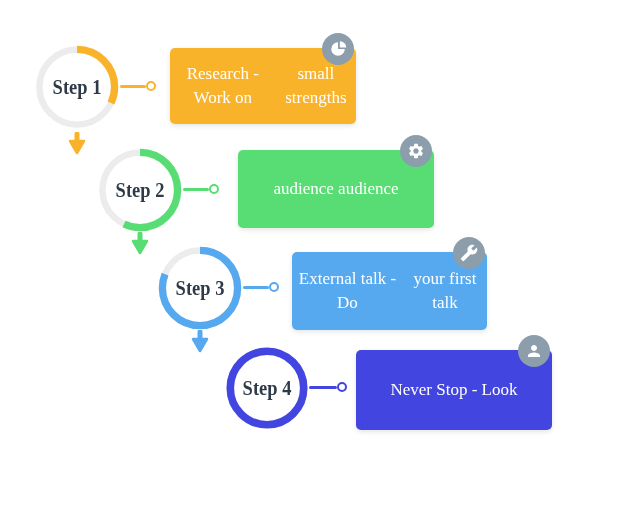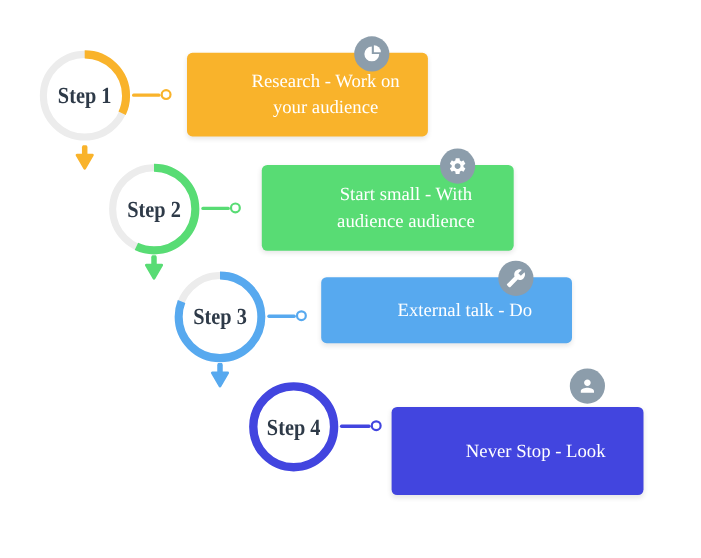--- a/index.html
+++ b/index.html
@@ -19,23 +19,22 @@
   .connector{position:absolute;height:3px;background:currentColor;border-radius:2px;}
   .node{
     position:absolute;width:10px;height:10px;box-sizing:border-box;
     border:2.5px solid currentColor;border-radius:50%;background:#fff;
   }
 
   .arrow{position:absolute;}
 
   .card{
     position:absolute;background:currentColor;border-radius:5px;
-    display:flex;flex-direction:column;align-items:center;justify-content:center;
+    display:flex;flex-direction:row;align-items:center;justify-content:center;
     box-shadow:0 2px 5px rgba(0,0,0,.10);
-    padding-left:33px;
   }
   .card-line{color:#fff;font-size:17px;font-weight:500;line-height:24px;text-align:center;}
 
   .badge{
     position:absolute;width:32px;height:32px;border-radius:50%;
     background:var(--badge,#8c9dab);display:flex;align-items:center;justify-content:center;
     z-index:3;
   }
   .badge svg{display:block;}
 
@@ -51,27 +50,27 @@
   .s2 .connector{left:183px;top:188px;width:26px;}
   .s2 .node{left:209px;top:184px;}
   .s2 .arrow{left:129px;top:232px;}
   .s2 .card{left:238px;top:150px;width:196px;height:78px;}
   .s2 .badge{left:400px;top:135px;}
 
   .s3 .ring{left:156px;top:244px;} .s3 .step-label{left:156px;top:244px;width:88px;height:88px;}
   .s3 .connector{left:243px;top:286px;width:26px;}
   .s3 .node{left:269px;top:282px;}
   .s3 .arrow{left:189px;top:330px;}
-  .s3 .card{left:292px;top:252px;width:195px;height:60px;align-items:center;}
+  .s3 .card{left:292px;top:252px;width:195px;height:78px;align-items:center;}
   .s3 .badge{left:453px;top:237px;}
 
   .s4 .ring{left:224px;top:345px;} .s4 .step-label{left:224px;top:345px;width:86px;height:86px;}
   .s4 .connector{left:309px;top:386px;width:28px;}
   .s4 .node{left:337px;top:382px;}
-  .s4 .card{left:356px;top:370px;width:196px;height:80px;}
+  .s4 .card{left:356px;top:350px;width:196px;height:80px;}
   .s4 .badge{left:518px;top:335px;}
 </style>
 </head>
 <body>
 
 <div id="canvas">
 
   <div class="step s1" style="color: rgb(249, 179, 43);">
     <div class="ring">
       <svg width="88" height="88" viewBox="0 0 96 96">
@@ -83,21 +82,21 @@
     <div class="connector"></div>
     <div class="node"></div>
     <div class="arrow">
       <svg width="22" height="24" viewBox="0 0 22 24">
         <path d="M11 2 L11 9" stroke="currentColor" stroke-width="5" stroke-linecap="round" fill="none"></path>
         <path d="M4 9 L18 9 L11 21 Z" fill="currentColor" stroke="currentColor" stroke-width="2.5" stroke-linejoin="round"></path>
       </svg>
     </div>
     <div class="card">
       <span class="card-line">Research - Work on</span>
-      <span class="card-line">your audience</span>
+      <span class="card-line">small strengths</span>
     </div>
     <div class="badge">
       <svg width="18" height="18" viewBox="0 0 24 24" fill="#ffffff">
         <path d="M12 3 A9 9 0 1 0 21 12 L12 12 Z"></path>
         <path d="M14.5 1.5 A8.5 8.5 0 0 1 23 10 L14.5 10 Z"></path>
       </svg>
     </div>
   </div>
 
   <div class="step s2" style="color: rgb(88, 220, 116);">
@@ -110,21 +109,20 @@
     <div class="step-label">Step 2</div>
     <div class="connector"></div>
     <div class="node"></div>
     <div class="arrow">
       <svg width="22" height="24" viewBox="0 0 22 24">
         <path d="M11 2 L11 9" stroke="currentColor" stroke-width="5" stroke-linecap="round" fill="none"></path>
         <path d="M4 9 L18 9 L11 21 Z" fill="currentColor" stroke="currentColor" stroke-width="2.5" stroke-linejoin="round"></path>
       </svg>
     </div>
     <div class="card">
-      <span class="card-line">Start small - With</span>
       <span class="card-line">audience audience</span>
     </div>
     <div class="badge">
       <svg width="18" height="18" viewBox="0 0 24 24" fill="#ffffff">
         <path d="M19.14 12.94c.04-.3.06-.61.06-.94 0-.32-.02-.64-.07-.94l2.03-1.58c.18-.14.23-.41.12-.61l-1.92-3.32c-.12-.22-.37-.29-.59-.22l-2.39.96c-.5-.38-1.03-.7-1.62-.94l-.36-2.54c-.04-.24-.24-.41-.48-.41h-3.84c-.24 0-.43.17-.47.41l-.36 2.54c-.59.24-1.13.57-1.62.94l-2.39-.96c-.22-.08-.47 0-.59.22L2.74 8.87c-.12.21-.08.47.12.61l2.03 1.58c-.05.3-.09.63-.09.94s.02.64.07.94l-2.03 1.58c-.18.14-.23.41-.12.61l1.92 3.32c.12.22.37.29.59.22l2.39-.96c.5.38 1.03.7 1.62.94l.36 2.54c.05.24.24.41.48.41h3.84c.24 0 .44-.17.47-.41l.36-2.54c.59-.24 1.13-.56 1.62-.94l2.39.96c.22.08.47 0 .59-.22l1.92-3.32c.12-.22.07-.47-.12-.61l-2.01-1.58zM12 15.6c-1.98 0-3.6-1.62-3.6-3.6s1.62-3.6 3.6-3.6 3.6 1.62 3.6 3.6-1.62 3.6-3.6 3.6z"></path>
       </svg>
     </div>
   </div>
 
   <div class="step s3" style="color: rgb(87, 169, 239);">
@@ -138,20 +136,21 @@
     <div class="connector"></div>
     <div class="node"></div>
     <div class="arrow">
       <svg width="22" height="24" viewBox="0 0 22 24">
         <path d="M11 2 L11 9" stroke="currentColor" stroke-width="5" stroke-linecap="round" fill="none"></path>
         <path d="M4 9 L18 9 L11 21 Z" fill="currentColor" stroke="currentColor" stroke-width="2.5" stroke-linejoin="round"></path>
       </svg>
     </div>
     <div class="card">
       <span class="card-line">External talk - Do</span>
+      <span class="card-line">your first talk</span>
     </div>
     <div class="badge">
       <svg width="18" height="18" viewBox="0 0 24 24" fill="#ffffff">
         <path transform="translate(24,0) scale(-1,1)" d="M22.7 19l-9.1-9.1c.9-2.3.4-5-1.5-6.9-2-2-5-2.4-7.4-1.3L9 6 6 9 1.6 4.7C.4 7.1.9 10.1 2.9 12.1c1.9 1.9 4.6 2.4 6.9 1.5l9.1 9.1c.4.4 1 .4 1.4 0l2.3-2.3c.5-.4.5-1.1.1-1.4z"></path>
       </svg>
     </div>
   </div>
 
   <div class="step s4" style="color: rgb(66, 69, 223);">
     <div class="ring">

